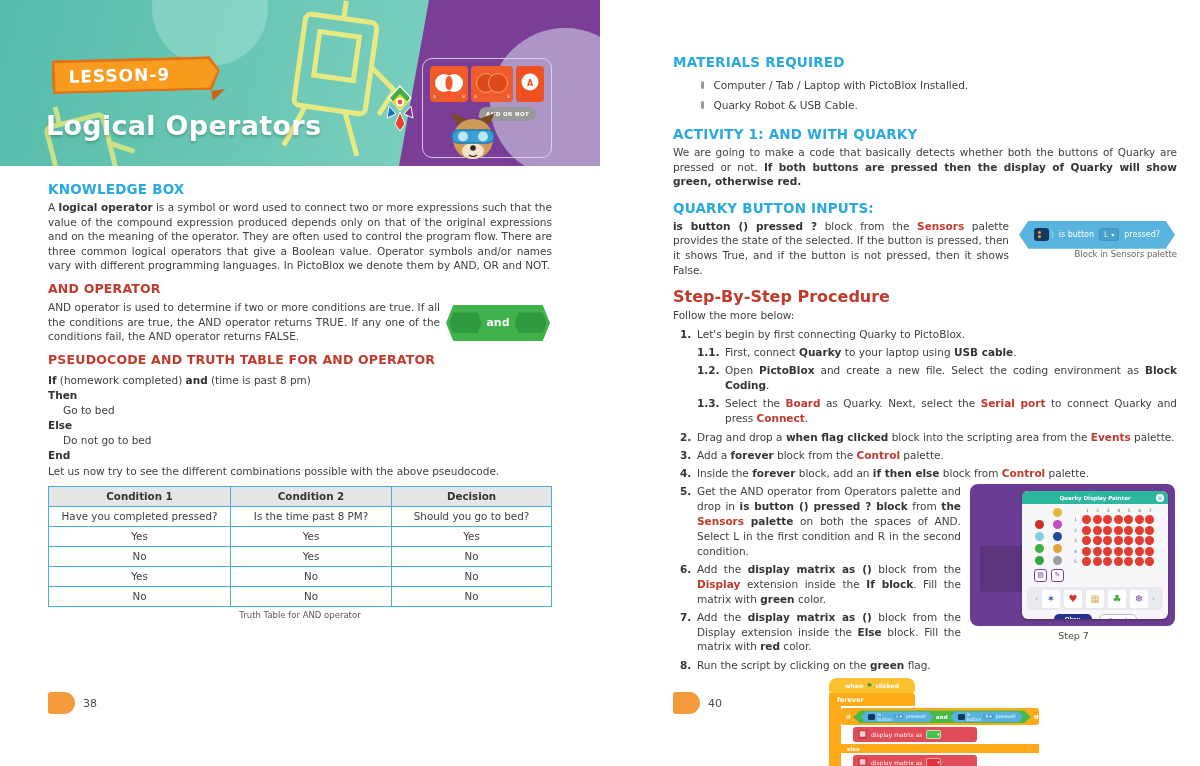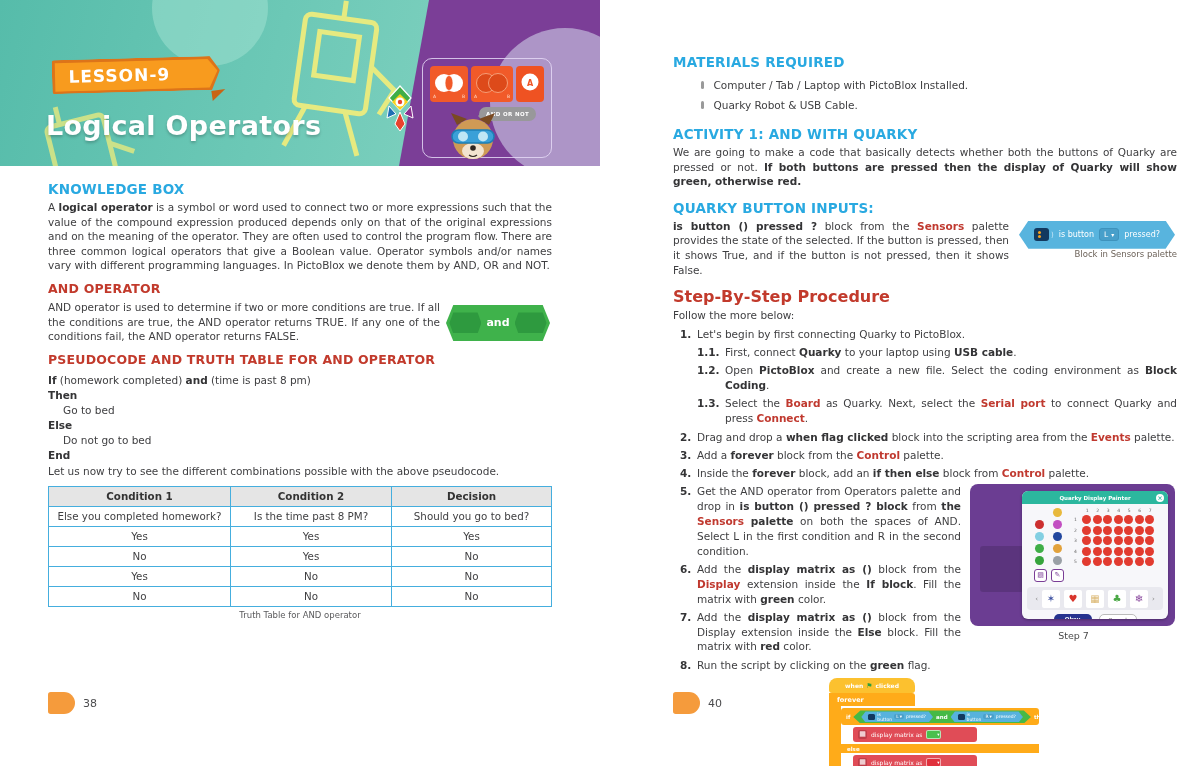--- a/index.html
+++ b/index.html
@@ -260,21 +260,21 @@
     <table class="truth">
       <thead>
         <tr>
           <th style="width:182px;">Condition 1</th>
           <th style="width:161px;">Condition 2</th>
           <th>Decision</th>
         </tr>
       </thead>
       <tbody>
         <tr>
-            <td>Else you completed homework?</td>
+            <td>Have you completed pressed?</td>
             <td>Is the time past 8 PM?</td>
             <td>Should you go to bed?</td>
           </tr>
         <tr>
             <td>Yes</td>
             <td>Yes</td>
             <td>Yes</td>
           </tr>
         <tr>
             <td>No</td>

